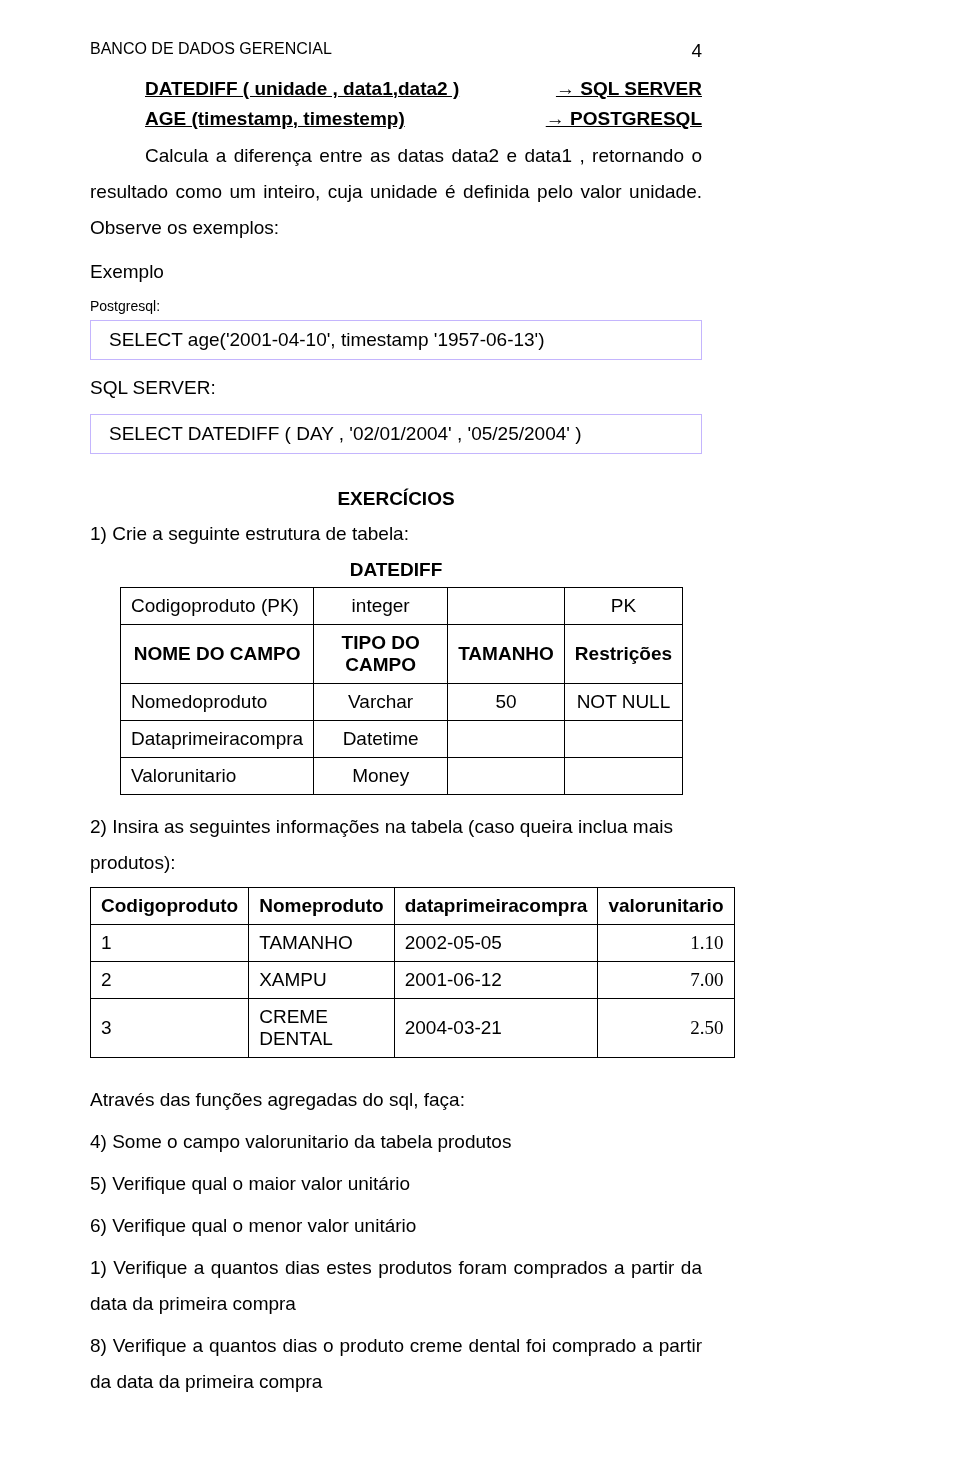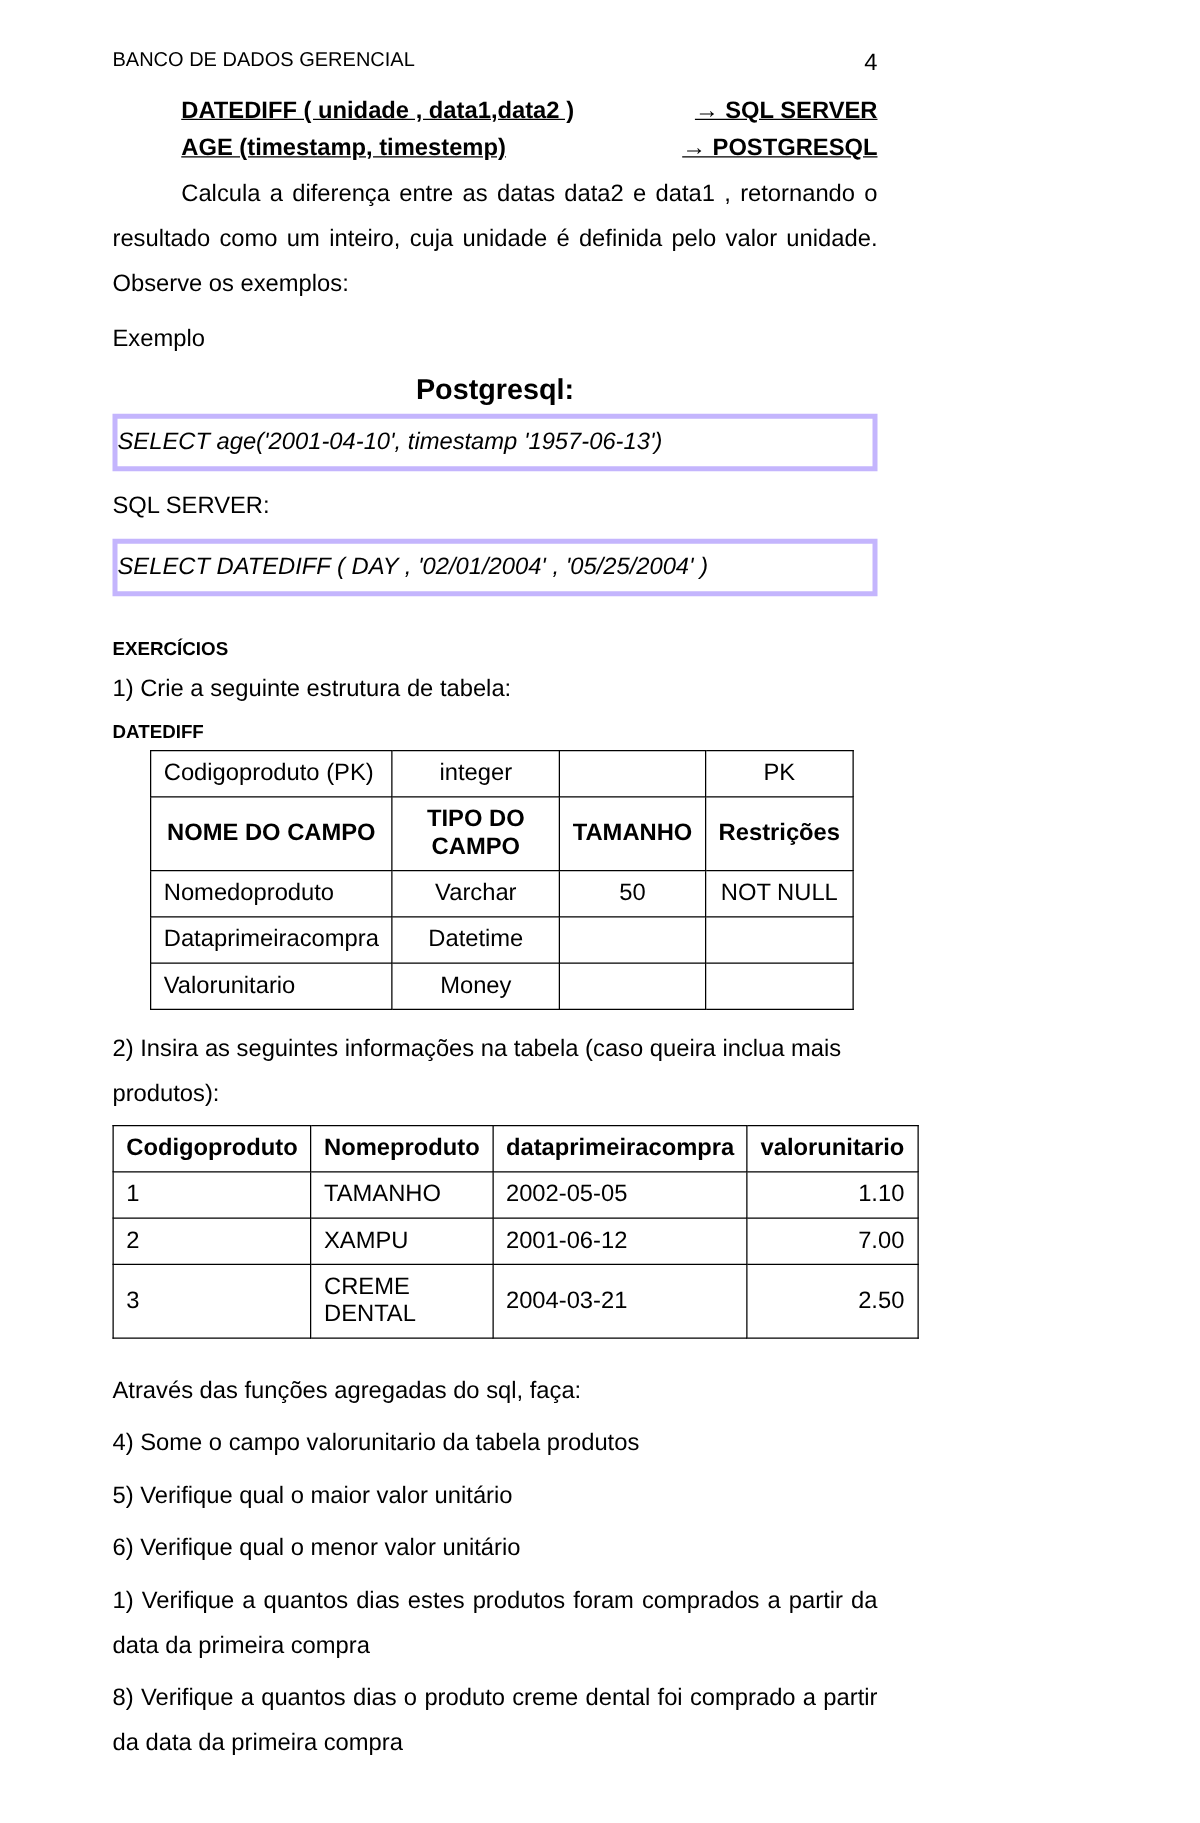--- a/index.html
+++ b/index.html
@@ -37,35 +37,34 @@
     margin-bottom: 8px;
     text-decoration: underline;
   }
   .body-text {
     font-size: 19px;
     line-height: 1.9;
     text-align: justify;
     margin-bottom: 8px;
   }
   .label-bold {
-    font-weight: bold;
-    font-size: 23px;
+    font-weight: normal;
+    font-size: 14px;
     margin-bottom: 6px;
-    text-align: center;
   }
   .code-box {
-    border: 4px solid #c4b5fd;
-    padding: 8px 0;
+    border: 1px solid #c4b5fd;
+    padding: 8px 18px;
     font-size: 19px;
     margin-bottom: 10px;
-    font-style: italic;
   }
   .center-bold {
     font-weight: bold;
-    font-size: 15px;
+    font-size: 19px;
+    text-align: center;
     margin: 6px 0;
   }
   .numbered {
     font-size: 19px;
     margin-bottom: 6px;
     line-height: 1.9;
   }
   table {
     border-collapse: collapse;
     width: 100%;
@@ -79,20 +78,21 @@
   th, td {
     border: 1px solid #000;
     padding: 7px 10px;
     text-align: left;
   }
   th {
     font-weight: bold;
   }
   td.right, th.right {
     text-align: right;
+    font-family: Liberation Serif, serif;
   }
   td.center, th.center {
     text-align: center;
   }
   .spacer-sm { height: 10px; }
   .spacer-md { height: 18px; }
 </style>
 </head>
 <body>
 

